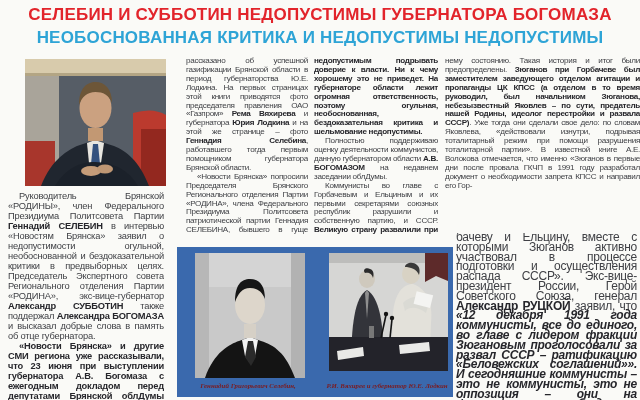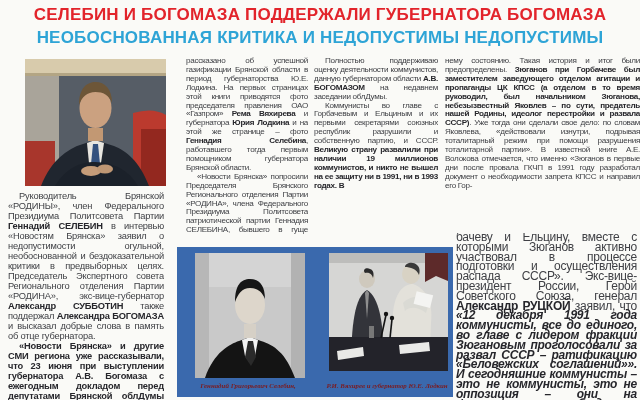--- a/index.html
+++ b/index.html
@@ -52,21 +52,21 @@
     font-size:6.8px;line-height:8px;color:var(--caption-red);white-space:nowrap;
   }
   .cap-left{left:0;width:142px;}
   .cap-right{left:144px;width:132px;}
 </style>
 </head>
 <body>
 
 <div class="page">
 
-  <div class="headline hl1">СЕЛЕБИН И БОГОМАЗА ПОДДЕРЖАЛИ ГУБЕРНАТОРА БОГОМАЗА</div>
+  <div class="headline hl1">СЕЛЕБИН И СУББОТИН НЕДОПУСТИМЫ ГУБЕРНАТОРА БОГОМАЗА</div>
   <div class="headline hl2">НЕОБОСНОВАННАЯ КРИТИКА И НЕДОПУСТИМЫ НЕДОПУСТИМЫ</div>
 
   <div class="photo-color">
     <svg width="141" height="127" viewBox="0 0 141 127">
       <rect width="141" height="127" fill="#565d66"></rect>
       <rect width="141" height="14" fill="#d8cbac"></rect>
       <rect y="14" width="141" height="3" fill="#b3a584"></rect>
       <rect x="0" y="17" width="34" height="110" fill="#a9a49a"></rect>
       <rect x="0" y="82" width="30" height="45" fill="#a8362c"></rect>
       <path d="M108,54 q20,-6 33,2 v71 h-33 z" fill="#bb3a2e"></path>
@@ -85,20 +85,21 @@
 
   <div class="col col1" lang="ru">
       <p><span>Руководитель Брянской «РОДИНЫ», член Федерального Президиума Политсовета Партии </span><span class="b">Геннадий СЕЛЕБИН</span><span> в интервью «Новостям Брянска» заявил о недопустимости огульной, необоснованной и бездоказательной критики в предвыборных целях. Председатель Экспертного совета Регионального отделения Партии «РОДИНА», экс-вице-губернатор </span><span class="b">Александр СУББОТИН</span><span> также поддержал </span><span class="b">Александра БОГОМАЗА</span><span> и высказал добрые слова в память об отце губернатора.</span></p>
       <p><span class="b">«Новости Брянска» и другие СМИ региона уже рассказывали, что 23 июня при выступлении губернатора А.В. Богомаза с ежегодным докладом перед депутатами Брянской облДумы возник локальный скандал.</span></p>
     </div>
   <div class="col colsm col2" lang="ru">
       <p class="ni"><span>рассказано об успешной газификации Брянской области в период губернаторства Ю.Е. Лодкина. На первых страницах этой книги приводятся фото председателя правления ОАО «Газпром» </span><span class="b">Рема Вяхирева</span><span> и губернатора </span><span class="b">Юрия Лодкина</span><span> и на этой же странице – фото </span><span class="b">Геннадия Селебина</span><span>, работавшего тогда первым помощником губернатора Брянской области.</span></p>
       <p><span>«Новости Брянска» попросили Председателя Брянского Регионального отделения Партии «РОДИНА», члена Федерального Президиума Политсовета патриотической партии Геннадия СЕЛЕБИНА, бывшего в гуще событий Брянщины в 90-х – 2000-х годах, дать свою оценку спору брянских коммунистов с губернатором Александром БОГОМАЗОМ.</span></p>
     </div>
   <div class="col colsm col3" lang="ru">
+      <p class="ni"><span class="b">недопустимым подрывать доверие к власти. Ни к чему хорошему это не приведет. На губернаторе области лежит огромная ответственность, поэтому огульная, необоснованная, бездоказательная критика и шельмование недопустимы.</span></p>
       <p><span>Полностью поддерживаю оценку деятельности коммунистов, данную губернатором области </span><span class="b">А.В. БОГОМАЗОМ</span><span> на недавнем заседании облДумы.</span></p>
       <p><span>Коммунисты во главе с Горбачевым и Ельциным и их первыми секретарями союзных республик разрушили и собственную партию, и СССР. </span><span class="b">Великую страну развалили при наличии 19 миллионов коммунистов, и никто не вышел на ее защиту ни в 1991, ни в 1993 годах. В</span></p>
     </div>
   <div class="col colsm col4top" lang="ru">
       <p class="ni"><span>нему состоянию. Такая история и итог были предопределены. </span><span class="b">Зюганов при Горбачеве был заместителем заведующего отделом агитации и пропаганды ЦК КПСС (а отделом в то время руководил, был начальником Зюганова, небезызвестный Яковлев – по сути, предатель нашей Родины, идеолог перестройки и развала СССР)</span><span>. Уже тогда они сделали свое дело: по словам Яковлева, «действовали изнутри, подрывая тоталитарный режим при помощи разрушения тоталитарной партии». В известной книге А.Е. Волокова отмечается, что именно «Зюганов в первые дни после провала ГКЧП в 1991 году разработал документ о необходимости запрета КПСС и направил его Гор-</span></p>
     </div>
   <div class="col col4bot" lang="ru">
       <p class="ni"><span>бачеву и Ельцину, вместе с которыми Зюганов активно участвовал в процессе подготовки и осуществления распада СССР». Экс-вице-президент России, Герой Советского Союза, генерал </span><span class="b">Александр РУЦКОЙ</span><span> заявил, что </span><span class="bi">«12 декабря 1991 года коммунисты, все до единого, во главе с лидером фракции Зюгановым проголосовали за развал СССР – ратификацию «Беловежских соглашений»». И сегодняшние коммунисты – это не коммунисты, это не оппозиция – они на финансировании из бюджета. Ежегодно из госбюджета КПРФ получает 2 миллиарда 300 миллионов рублей. Возникает вопрос: а существовала бы сегодня эта партия без финансиро-</span></p>
     </div>
 

